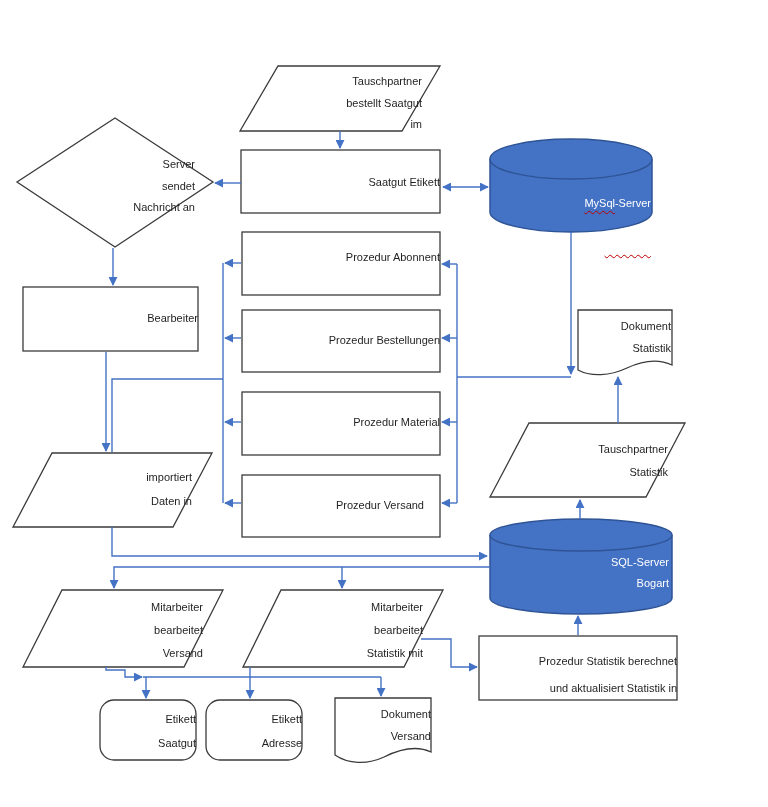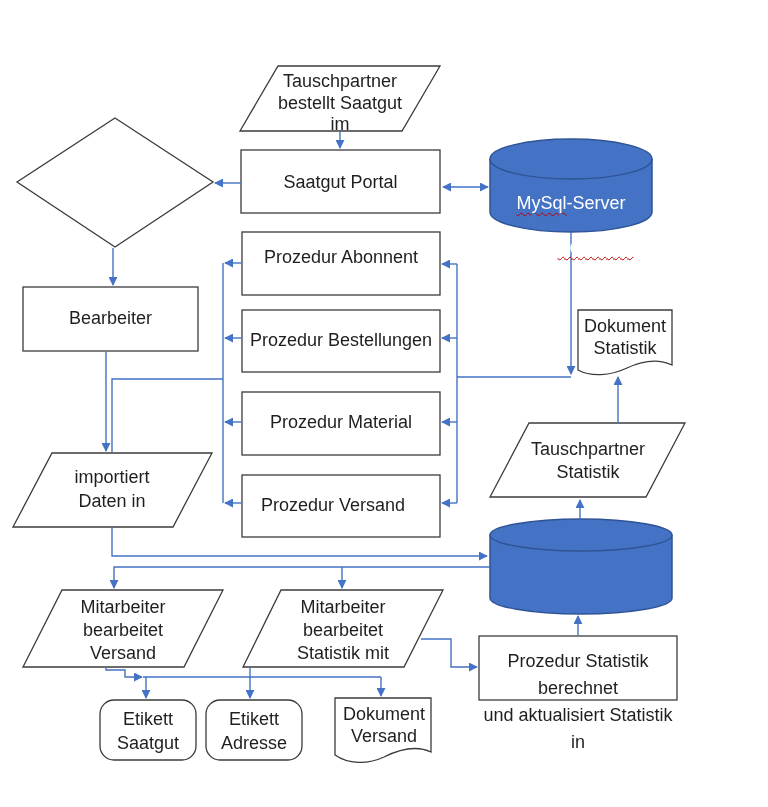--- a/index.html
+++ b/index.html
@@ -1,19 +1,19 @@
 <!DOCTYPE html>
 <html><head>
 <meta charset="utf-8">
 <style>
   html,body{margin:0;padding:0;background:#fff;}
   .canvas{position:relative;width:768px;height:807px;background:#fff;overflow:hidden;
           font-family:"Liberation Sans",sans-serif;}
   .canvas svg{position:absolute;left:0;top:0;}
-  .lbl{position:absolute;font-size:18px;line-height:21px;color:#1f1f1f;text-align:center;
+  .lbl{position:absolute;font-size:11px;line-height:21px;color:#1f1f1f;text-align:right;
        white-space:pre-line;pointer-events:none;}
   .db{color:#ffffff;}
   .flag{text-decoration-line:underline;text-decoration-style:wavy;
         text-decoration-color:#C00000;text-decoration-thickness:1px;text-underline-offset:3px;}
   .shape{fill:#ffffff;stroke:#3b3b3b;stroke-width:1.3;}
   .cyl{fill:#4472C4;stroke:#2F5496;stroke-width:1.5;}
   .conn{fill:none;stroke:#4472C4;stroke-width:1.4;}
 </style>
 </head>
 <body>
@@ -103,22 +103,25 @@
       <path class="conn" d="M146 677 L146 698" marker-end="url(#arr)"></path>
       <path class="conn" d="M250 667 L250 698" marker-end="url(#arr)"></path>
       <path class="conn" d="M381 677 L381 696" marker-end="url(#arr)"></path>
     </g>
   </svg>
 
   <div class="lbl" style="left:258px;top:71px;width:164px;line-height:21.5px">Tauschpartner
 bestellt Saatgut
 im</div>
 
-  <div class="lbl" style="left:241px;top:172px;width:199px">Saatgut Portal</div>
+  <div class="lbl" style="left:241px;top:172px;width:199px">Saatgut Etikett</div>
 
+  <div class="lbl" style="left:35px;top:154px;width:160px;line-height:21.5px">Server
+sendet
+Nachricht an</div>
 
   <div class="lbl db" style="left:491px;top:170px;width:160px;line-height:22px">
     <div><span class="flag">MySql</span><span>-Server</span></div>
     <div><span>Index </span><span class="flag">Seminum</span></div>
   </div>
 
   <div class="lbl" style="left:242px;top:247px;width:198px">Prozedur Abonnent</div>
 
   <div class="lbl" style="left:23px;top:308px;width:175px">Bearbeiter</div>
 
@@ -130,20 +133,22 @@
 
   <div class="lbl" style="left:32px;top:466px;width:160px;line-height:23.5px">importiert
 Daten in</div>
 
   <div class="lbl" style="left:579px;top:315px;width:92px;line-height:22px">Dokument
 Statistik</div>
 
   <div class="lbl" style="left:508px;top:438px;width:160px;line-height:23px">Tauschpartner
 Statistik</div>
 
+  <div class="lbl db" style="left:490px;top:552px;width:179px;line-height:21px">SQL-Server
+Bogart</div>
 
   <div class="lbl" style="left:479px;top:648px;width:198px;line-height:27px">Prozedur Statistik berechnet
 und aktualisiert Statistik in</div>
 
   <div class="lbl" style="left:43px;top:596px;width:160px;line-height:23px">Mitarbeiter
 bearbeitet
 Versand</div>
 
   <div class="lbl" style="left:263px;top:596px;width:160px;line-height:23px">Mitarbeiter
 bearbeitet

